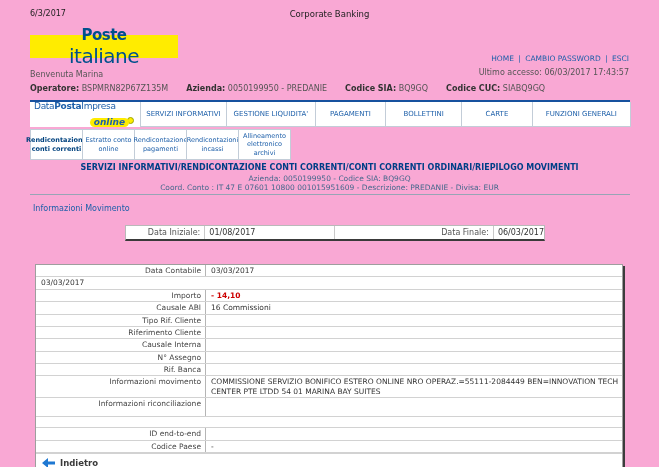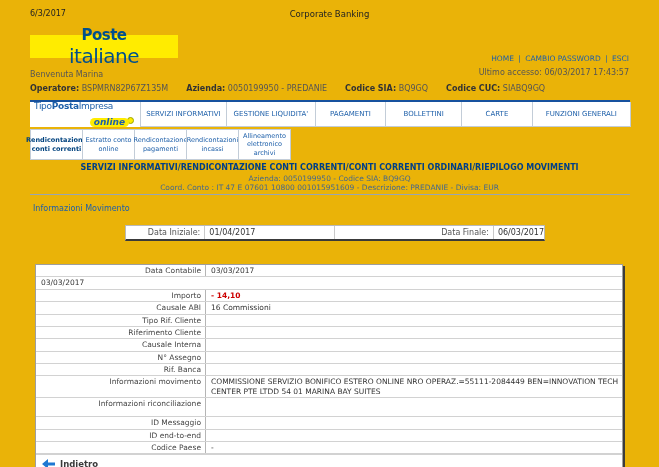--- a/index.html
+++ b/index.html
@@ -1,17 +1,17 @@
 <!DOCTYPE html>
 <html><head>
 <meta charset="utf-8">
 <style>
   * { margin:0; padding:0; box-sizing:border-box; }
   body { background:#fff; font-family:"DejaVu Sans", sans-serif; }
-  .page { position:relative; width:659px; height:467px; background:#eab308; overflow:hidden; }
+  .page { position:relative; width:659px; height:467px; background:#f9a8d4; overflow:hidden; }
 
   
   .print-date { position:absolute; top:9px; left:30px; font-size:8px; color:#222; }
   .app-title  { position:absolute; top:9px; left:0; right:0; text-align:center; font-size:8.5px; color:#222; }
 
   
   .poste-logo { position:absolute; top:35px; left:30px; width:148px; height:23px;
                 background:#ffec00; display:flex; align-items:center; justify-content:center;flex-direction:column; }
   .poste-logo .p1 { font-weight:bold; color:#00508c; font-size:15px; letter-spacing:-0.5px; }
   .poste-logo .p2 { color:#00508c; font-size:20px; letter-spacing:-0.5px; }
@@ -111,21 +111,21 @@
 
   <div class="operator">
     <span class="pair"><b>Operatore:</b> <span>BSPMRN82P67Z135M</span></span>
     <span class="pair"><b>Azienda:</b> <span>0050199950 - PREDANIE</span></span>
     <span class="pair"><b>Codice SIA:</b> <span>BQ9GQ</span></span>
     <span class="pair"><b>Codice CUC:</b> <span>SIABQ9GQ</span></span>
   </div>
 
   <div class="nav">
     <div class="nav-logo">
-      <span class="l1"><span>Tipo</span><b>Posta</b><span>Impresa</span></span>
+      <span class="l1"><span>Data</span><b>Posta</b><span>Impresa</span></span>
       <span class="l2"><span class="online-pill">online</span><span class="online-dot"></span></span>
     </div>
     <div class="nav-item w1">SERVIZI INFORMATIVI</div>
     <div class="nav-item w2">GESTIONE LIQUIDITA'</div>
     <div class="nav-item">PAGAMENTI</div>
     <div class="nav-item w5">BOLLETTINI</div>
     <div class="nav-item">CARTE</div>
     <div class="nav-item w7">FUNZIONI GENERALI</div>
   </div>
 
@@ -139,21 +139,21 @@
 
   <div class="breadcrumb">SERVIZI INFORMATIVI/RENDICONTAZIONE CONTI CORRENTI/CONTI CORRENTI ORDINARI/RIEPILOGO MOVIMENTI</div>
   <div class="acc-line1">Azienda: 0050199950 - Codice SIA: BQ9GQ</div>
   <div class="acc-line2">Coord. Conto : IT 47 E 07601 10800 001015951609 - Descrizione: PREDANIE - Divisa: EUR</div>
   <div class="rule"></div>
 
   <div class="section-title">Informazioni Movimento</div>
 
   <div class="datebar">
     <div class="lbl start">Data Iniziale:</div>
-    <div class="val start">01/04/2017</div>
+    <div class="val start">01/08/2017</div>
     <div class="lbl end">Data Finale:</div>
     <div class="val end">06/03/2017</div>
   </div>
 
   <div class="detail">
     <div class="trow">
         <div class="tl">Data Contabile</div>
         <div class="tv">03/03/2017</div>
       </div>
     <div class="trow">
@@ -189,21 +189,20 @@
       </div>
     <div class="trow">
         <div class="tl">Informazioni movimento</div>
         <div class="tv">COMMISSIONE SERVIZIO BONIFICO ESTERO ONLINE NRO OPERAZ.=55111-2084449 BEN=INNOVATION TECH CENTER PTE LTDD 54 01 MARINA BAY SUITES</div>
       </div>
     <div class="trow" style="min-height:19px;">
         <div class="tl">Informazioni riconciliazione</div>
         <div class="tv"></div>
       </div>
     <div class="trow">
-        <div class="tl">ID Messaggio</div>
         <div class="tv"></div>
       </div>
     <div class="trow">
         <div class="tl">ID end-to-end</div>
         <div class="tv"></div>
       </div>
     <div class="trow">
         <div class="tl">Codice Paese</div>
         <div class="tv">-</div>
       </div>

